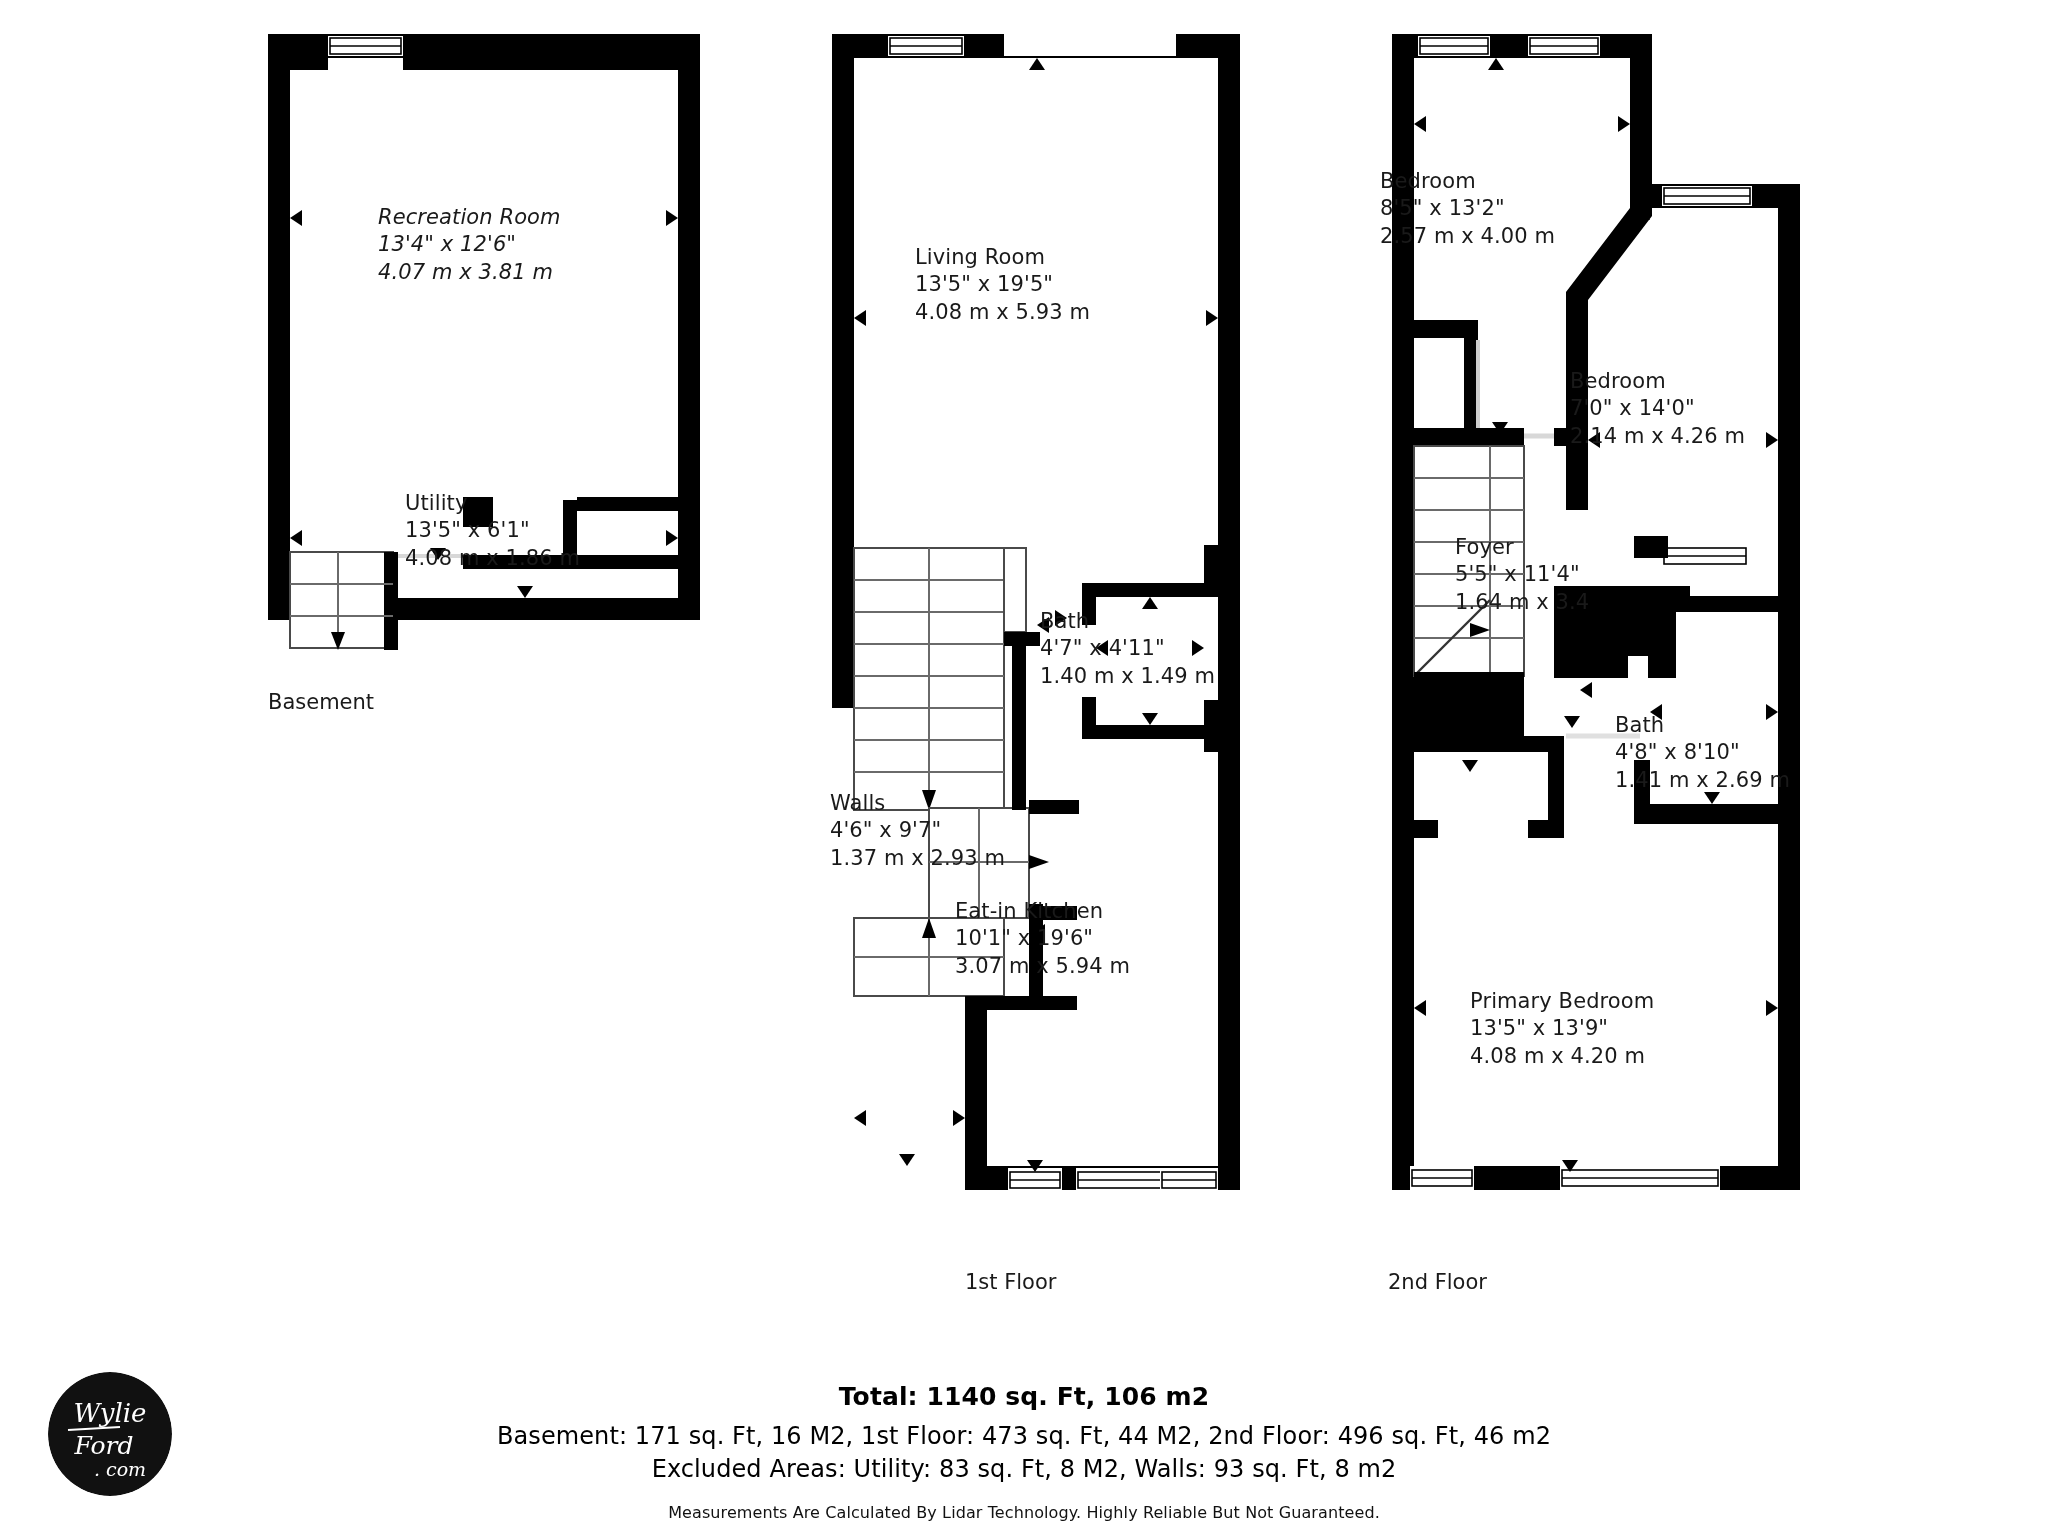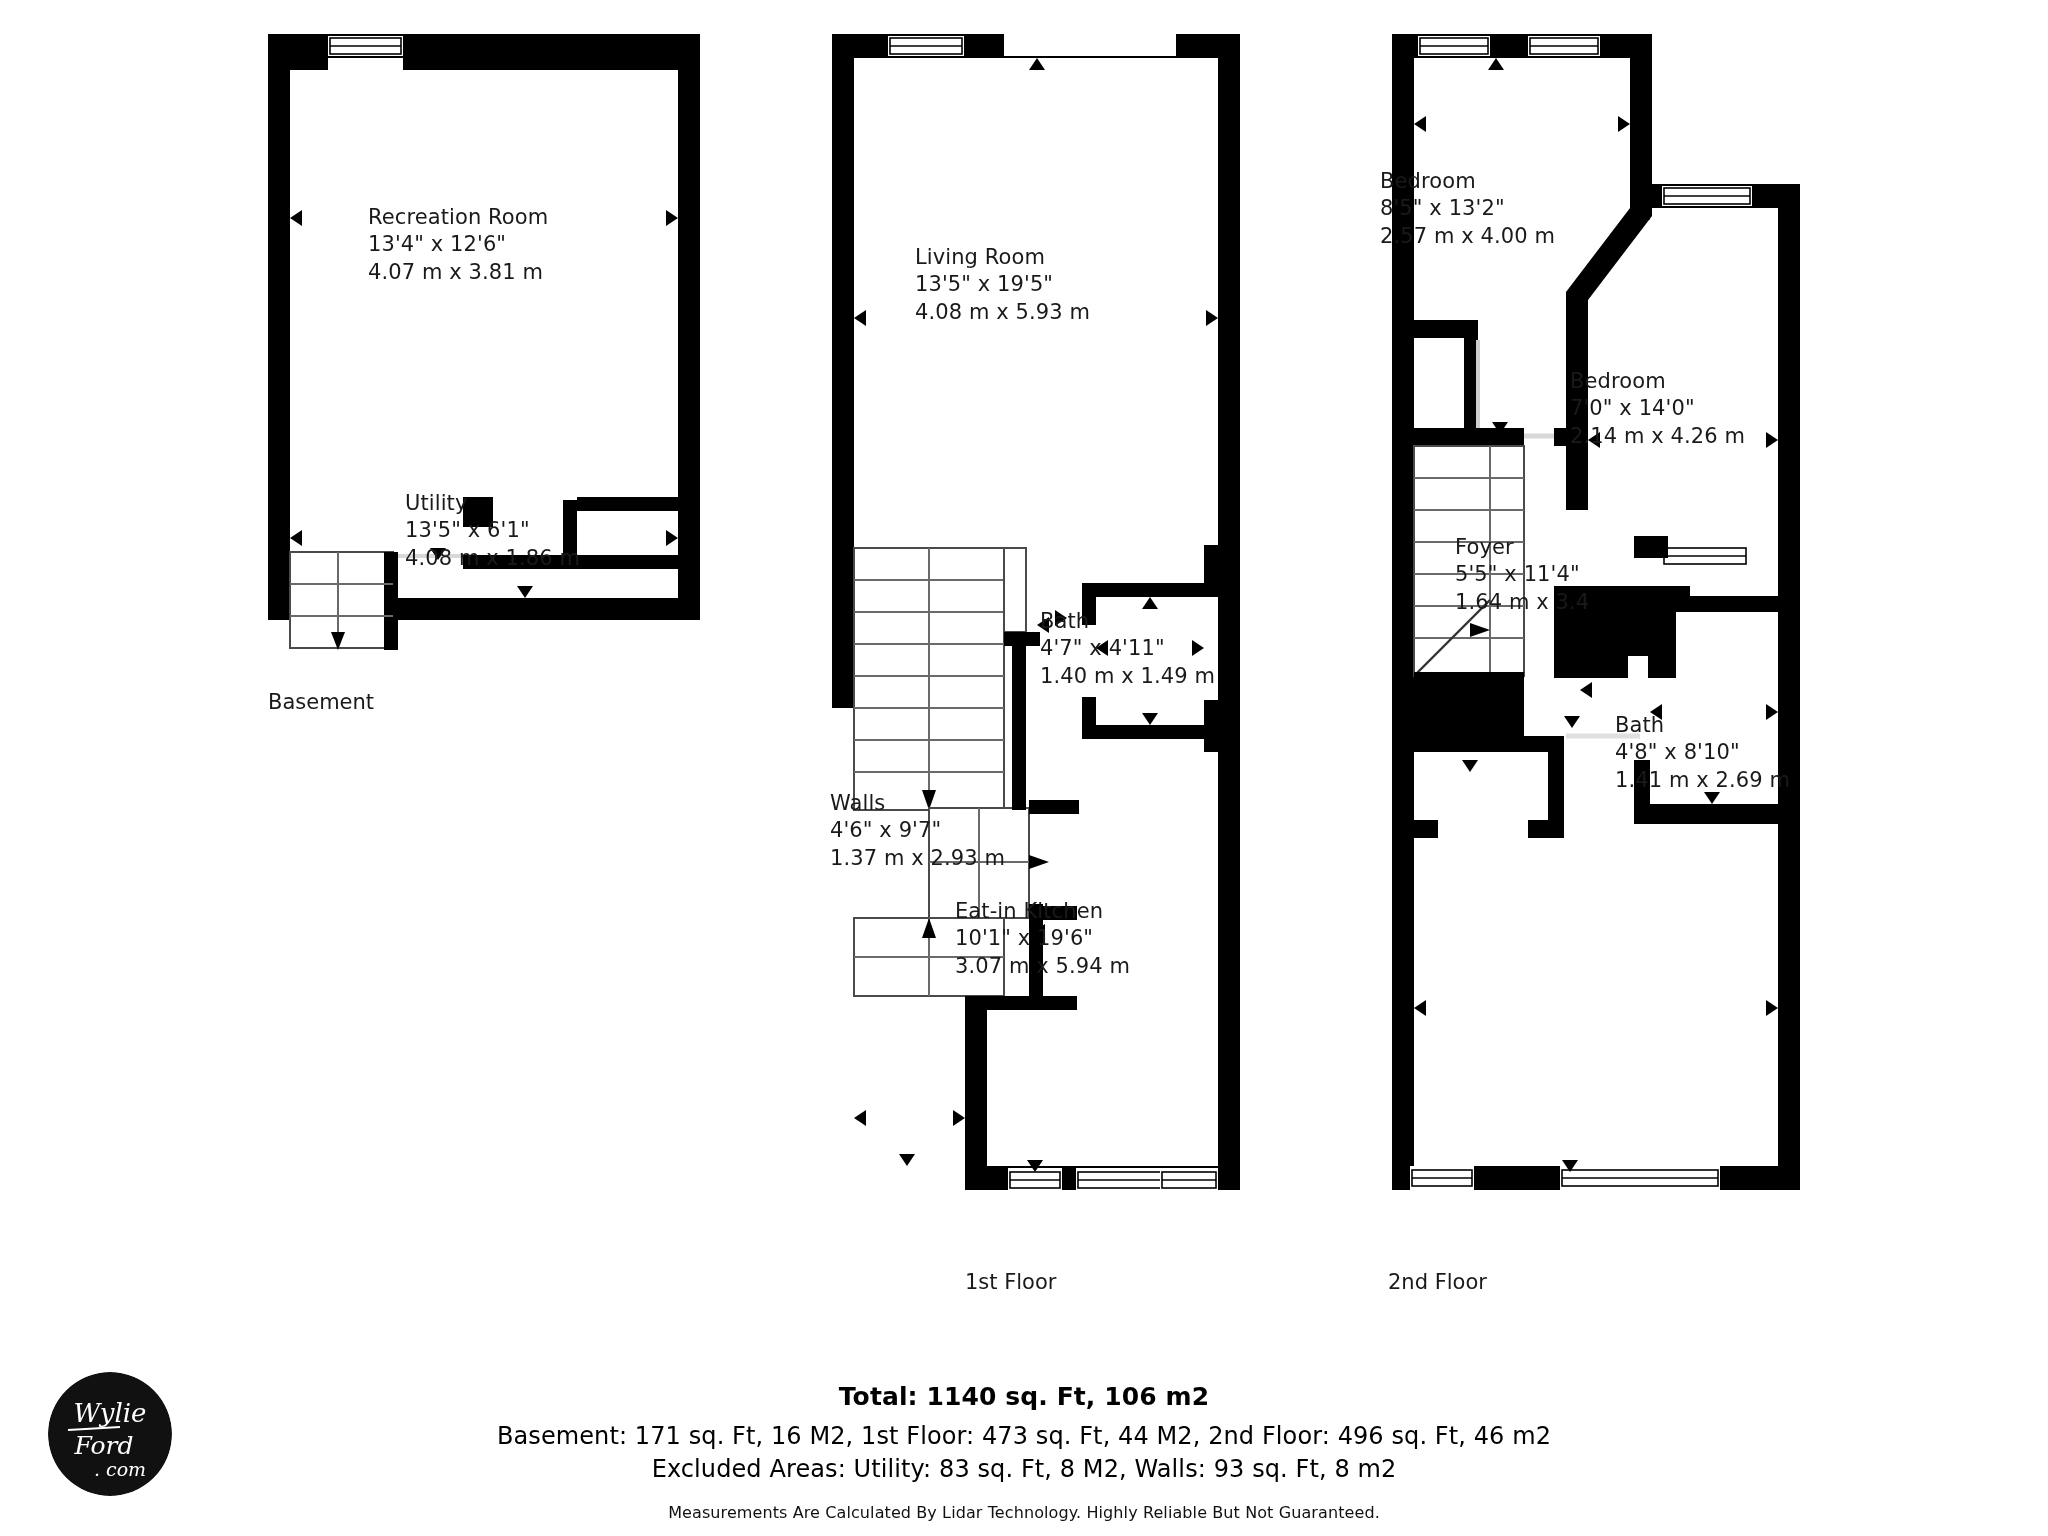--- a/index.html
+++ b/index.html
@@ -263,21 +263,21 @@
 
         <rect x="1560" y="1166" width="160" height="24" fill="#ffffff"></rect>
         <rect x="1562" y="1170" width="156" height="16" fill="none" stroke="#000" stroke-width="1.6"></rect>
         <line x1="1562" y1="1178" x2="1718" y2="1178" stroke="#000" stroke-width="1.4"></line>
         <polygon points="1570,1160 1578,1172 1562,1172" fill="#000" transform="rotate(180 1570 1166)"></polygon>
       </g>
     </g>
 
   </svg>
 
-  <div class="roomlabel" style="left:368px;top:204px;width:250px;">
+  <div class="roomlabel" style="left:378px;top:204px;width:250px;font-style:italic;">
     <div class="rname">Recreation Room</div>
     <div class="rdim">13'4" x 12'6"</div>
     <div class="rdim">4.07 m x 3.81 m</div>
   </div>
 
   <div class="roomlabel" style="left:405px;top:490px;width:160px;">
     <div class="rname">Utility</div>
     <div class="rdim">13'5" x 6'1"</div>
     <div class="rdim">4.08 m x 1.86 m</div>
   </div>
@@ -327,20 +327,25 @@
     <div class="rdim">5'5" x 11'4"</div>
     <div class="rdim">1.64 m x 3.4</div>
   </div>
 
   <div class="roomlabel" style="left:1615px;top:712px;width:190px;">
     <div class="rname">Bath</div>
     <div class="rdim">4'8" x 8'10"</div>
     <div class="rdim">1.41 m x 2.69 m</div>
   </div>
 
+  <div class="roomlabel" style="left:1470px;top:988px;width:280px;">
+    <div class="rname">Primary Bedroom</div>
+    <div class="rdim">13'5" x 13'9"</div>
+    <div class="rdim">4.08 m x 4.20 m</div>
+  </div>
 
   <div class="floorlabel" style="left:1388px;top:1270px;">2nd Floor</div>
 
   <div class="summary sum-total" style="top:1382px;">Total: 1140 sq. Ft, 106 m2</div>
   <div class="summary sum-line" style="top:1378px;margin-top:44px;">Basement: 171 sq. Ft, 16 M2, 1st Floor: 473 sq. Ft, 44 M2, 2nd Floor: 496 sq. Ft, 46 m2</div>
   <div class="summary sum-line" style="top:1455px;">Excluded Areas: Utility: 83 sq. Ft, 8 M2, Walls: 93 sq. Ft, 8 m2</div>
   <div class="summary sum-fine" style="top:1503px;">Measurements Are Calculated By Lidar Technology. Highly Reliable But Not Guaranteed.</div>
 
   <div class="logo">
     <svg width="124" height="124" viewBox="0 0 124 124">

